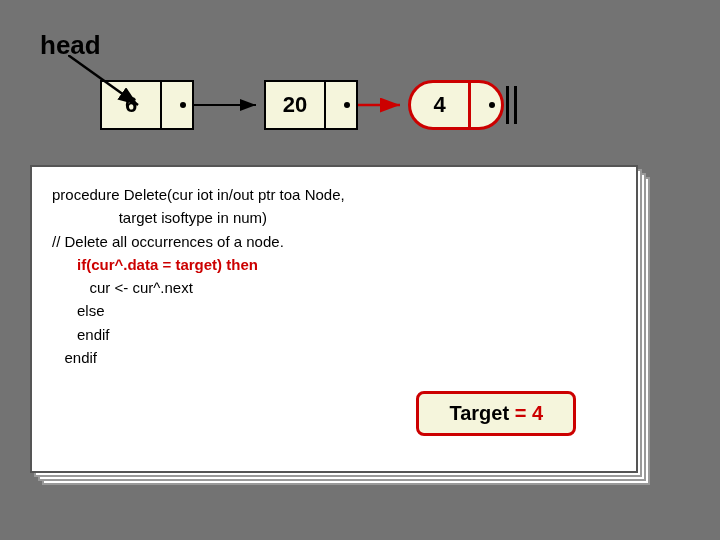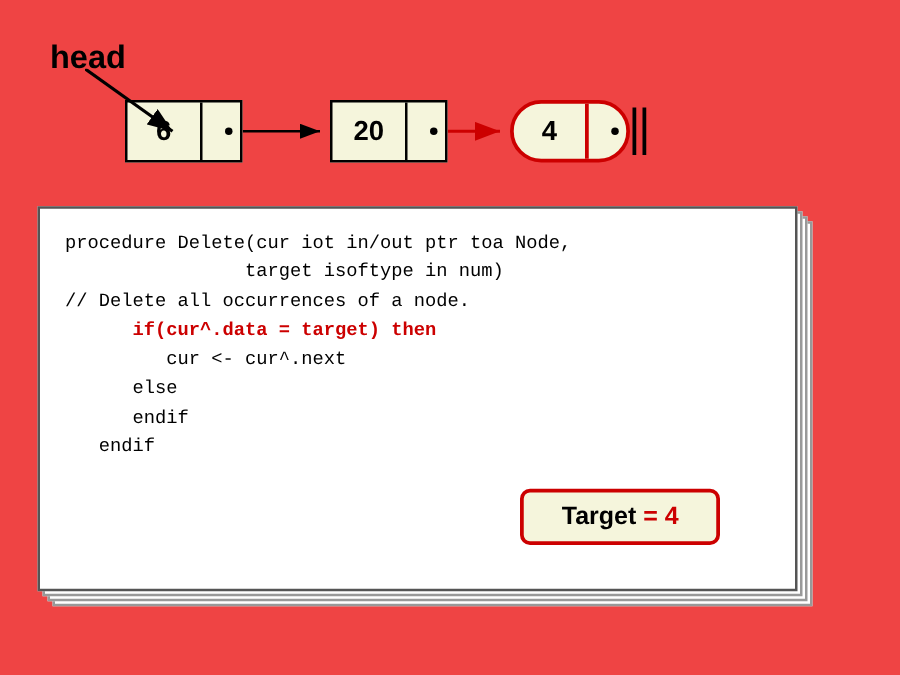--- a/index.html
+++ b/index.html
@@ -8,21 +8,21 @@
       height: 540px;
       background: #f5f5dc;
       font-family: monospace;
       position: relative;
       overflow: hidden;
     }
 
     .main-container {
       width: 720px;
       height: 540px;
-      background: #ef4444;
+      background: #737373;
       position: relative;
     }
 
     
     .head-label {
       position: absolute;
       top: 30px;
       left: 40px;
       font-size: 26px;
       font-weight: bold;
@@ -121,21 +121,21 @@
       left: 0px;
       width: 608px;
       height: 308px;
       background: #fff;
       border: 2px solid #555;
       padding: 16px 20px;
       z-index: 10;
     }
 
     .code-block {
-      font-family: Liberation Mono, monospace;
+      font-family: Liberation Sans, sans-serif;
       font-size: 15px;
       line-height: 1.55;
       color: #000;
     }
 
     .code-line {
       white-space: pre;
     }
 
     .code-red {

